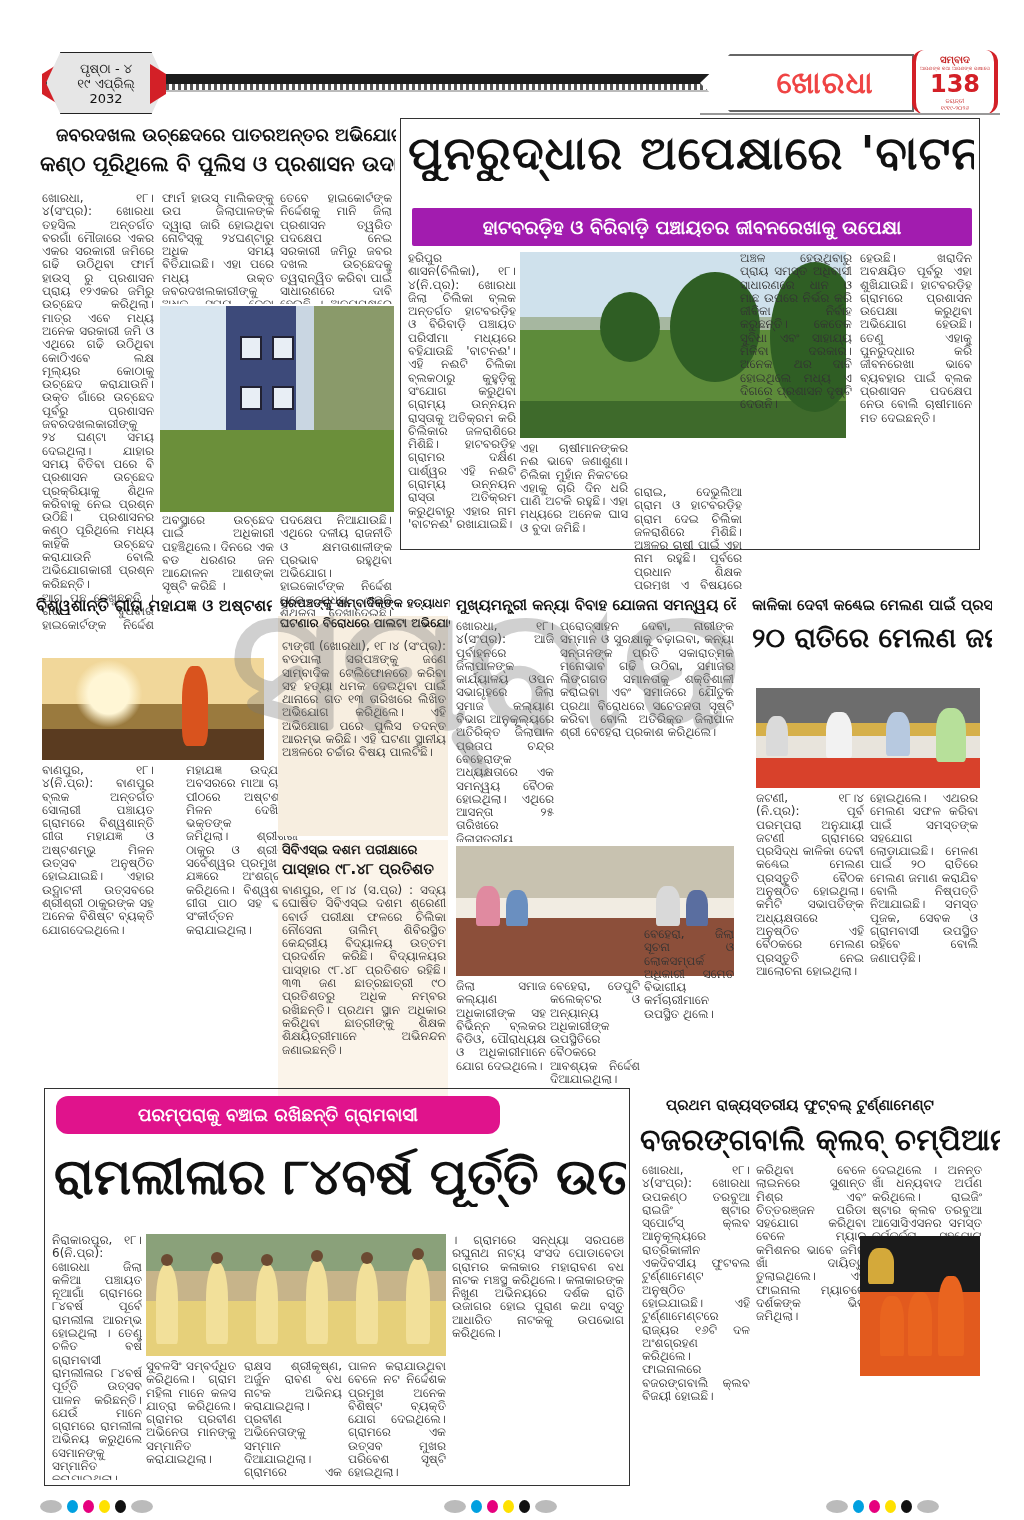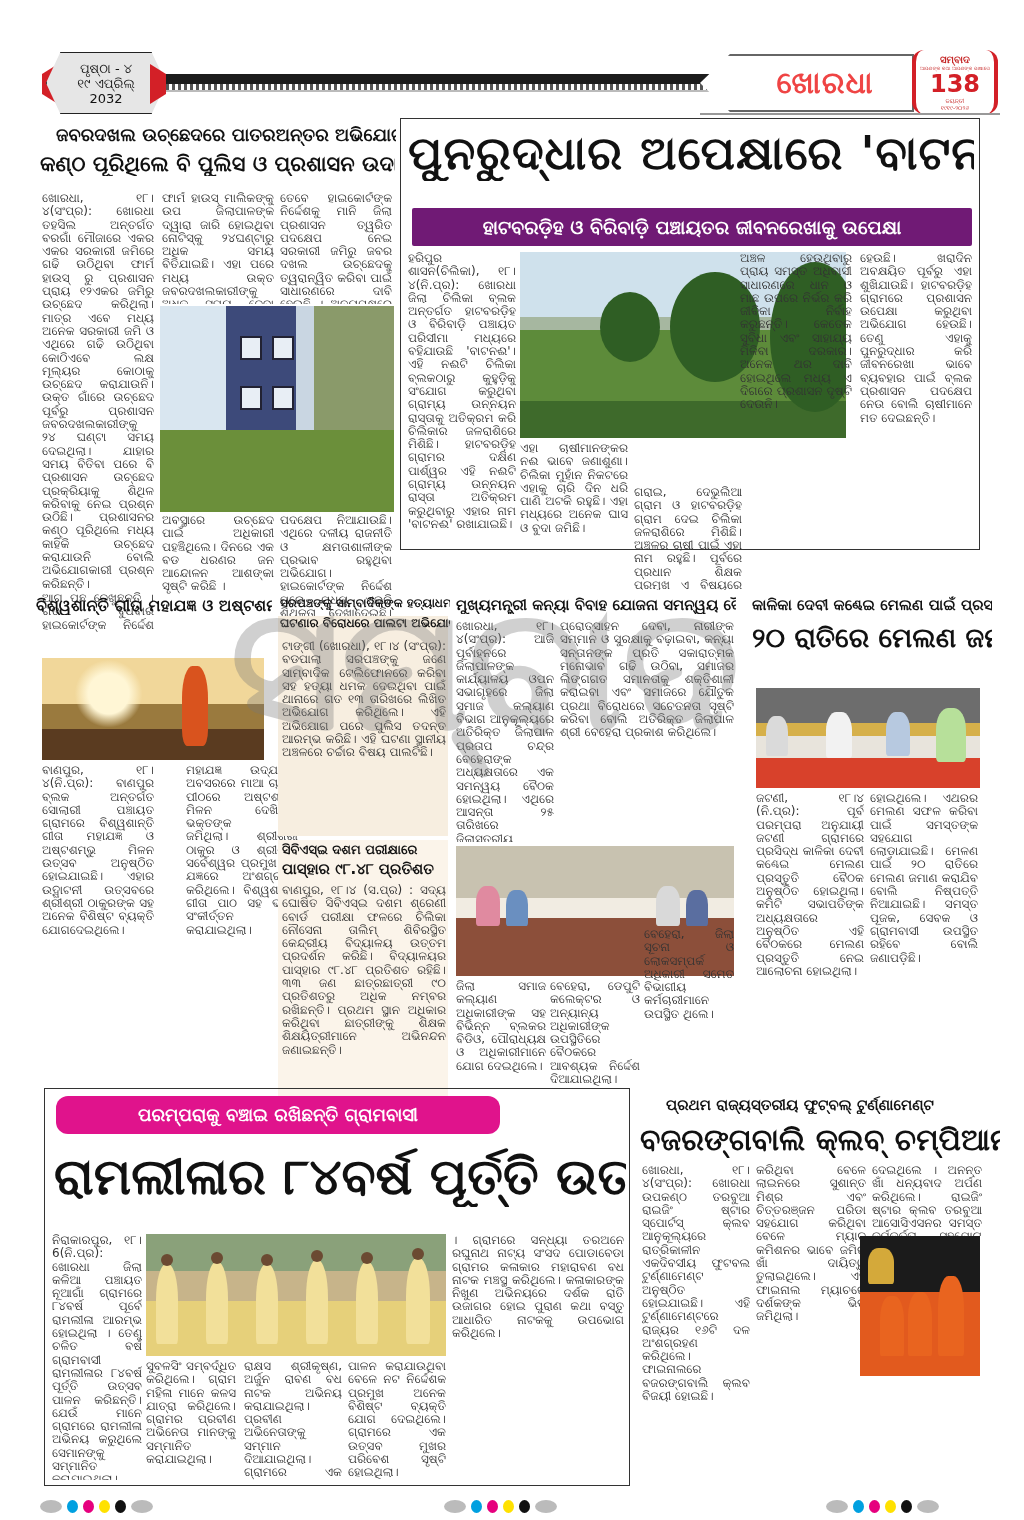--- a/index.html
+++ b/index.html
@@ -154,21 +154,21 @@
   <div class="win" style="left:112px;top:30px;width:22px;height:24px;"></div>
   <div class="win" style="left:80px;top:80px;width:22px;height:24px;"></div>
   <div class="win" style="left:112px;top:80px;width:22px;height:24px;"></div>
 </div>
 <div class="body-col" style="left:280px;top:514px;width:112px;height:118px;">ପଦକ୍ଷେପ ନିଆଯାଉଛି। ଏଥିରେ ଦଳୀୟ ରାଜନୀତି ଓ କ୍ଷମତାଶାଳୀଙ୍କ ପ୍ରଭାବ ରହୁଥିବା ଅଭିଯୋଗ। ହାଇକୋର୍ଟଙ୍କ ନିର୍ଦ୍ଦେଶ ପରେ ମଧ୍ୟ ଏଭଳି ଶିଥିଳତା ଦେଖାଦେଇଛି। ଆବଶ୍ୟକ ଉଚ୍ଛେଦ ପାଇଁ ପୋଲିସ ସହଯୋଗ ଅଭାବ ରହିଥିବା କହିଛନ୍ତି।</div>
 <div class="body-col" style="left:42px;top:592px;width:112px;height:40px;">ଆଗ ପଛ ଦେଖୁଛନ୍ତି । ଗତ ବୁଧବାର ହାଇକୋର୍ଟଙ୍କ ନିର୍ଦ୍ଦେଶ ଅନୁସାରେ ଜମିରେ ଗଢି ଉଠିଥିବା ଉଚ୍ଚ ଅଟ୍ଟାଳିକା ଓ ବିଶାଳ ପ୍ରାଚୀର ନିର୍ମାଣ କରିଥିବା</div>
 <div class="body-col" style="left:162px;top:514px;width:112px;height:118px;">ଅବସ୍ଥାରେ ଉଚ୍ଛେଦ ପାଇଁ ଅଧିକାରୀ ପହଞ୍ଚିଥିଲେ। ଦିନରେ ଏକ ବଡ ଧରଣର ଜନ ଆନ୍ଦୋଳନ ଆଶଙ୍କା ସୃଷ୍ଟି କରିଛି ।</div>
 
 <div class="boxed" style="left:400px;top:118px;width:580px;height:432px;"></div>
 <div class="abs headline" style="left:408px;top:126px;width:566px;font-size:46px;letter-spacing:1px;">ପୁନରୁଦ୍ଧାର ଅପେକ୍ଷାରେ 'ବାଟନଈ'</div>
-<div class="pill-banner" style="left:412px;top:208px;width:560px;height:38px;background:#701a75;border-radius:2px;font-size:19px;">
+<div class="pill-banner" style="left:412px;top:208px;width:560px;height:38px;background:#a21caf;border-radius:2px;font-size:19px;">
   <span>ହାଟବରଡ଼ିହ ଓ ବିରିବାଡ଼ି ପଞ୍ଚାୟତର ଜୀବନରେଖାକୁ ଉପେକ୍ଷା</span>
 </div>
 <div class="body-col" style="left:408px;top:252px;width:108px;height:294px;">ହରିପୁର ଶାସନ(ଚିଲିକା), ୧୮।୪(ନି.ପ୍ର): ଖୋରଧା ଜିଲା ଚିଲିକା ବ୍ଲକ ଅନ୍ତର୍ଗତ ହାଟବରଡ଼ିହ ଓ ବିରିବାଡ଼ି ପଞ୍ଚାୟତ ପରିସୀମା ମଧ୍ୟରେ ବହିଯାଉଛି 'ବାଟନଈ'। ଏହି ନଈଟି ଚିଲିକା ବ୍ଲକଠାରୁ କୁହୁଡ଼ିକୁ ସଂଯୋଗ କରୁଥିବା ଗ୍ରାମ୍ୟ ଉନ୍ନୟନ ରାସ୍ତାକୁ ଅତିକ୍ରମ କରି ଚିଲିକାର ଜଳରାଶିରେ ମିଶିଛି। ହାଟବରଡ଼ିହ ଗ୍ରାମର ଦକ୍ଷିଣ ପାର୍ଶ୍ୱର ଏହି ନଈଟି ଗ୍ରାମ୍ୟ ଉନ୍ନୟନ ରାସ୍ତା ଅତିକ୍ରମ କରୁଥିବାରୁ ଏହାର ନାମ 'ବାଟନଈ' ରଖାଯାଇଛି।</div>
 <div class="photo ph-river" style="left:520px;top:252px;width:326px;height:186px;">
   <div class="tree" style="left:80px;top:40px;width:60px;height:70px;"></div>
   <div class="tree" style="left:150px;top:20px;width:90px;height:110px;"></div>
   <div class="tree" style="left:250px;top:10px;width:90px;height:150px;"></div>
 </div>
 <div class="body-col" style="left:520px;top:442px;width:108px;height:104px;">ଏହା ଚାଷୀମାନଙ୍କର ନଈ ଭାବେ ଜଣାଶୁଣା। ଚିଲିକା ମୁହାଁନ ନିକଟରେ ଏହାକୁ ଚାରି ଦିନ ଧରି ପାଣି ଅଟକି ରହୁଛି। ଏହା ମଧ୍ୟରେ ଅନେକ ଘାସ ଓ ବୁଦା ଜମିଛି।</div>
 <div class="body-col" style="left:634px;top:442px;width:108px;height:104px;margin-top:44px;">ଗରାଇ, ଦେଭୁଲିଆ ଗ୍ରାମ ଓ ହାଟବରଡ଼ିହ ଗ୍ରାମ ଦେଇ ଚିଲିକା ଜଳରାଶିରେ ମିଶିଛି। ଅଞ୍ଚଳର ଚାଷୀ ପାଇଁ ଏହା ନାମ ରହୁଛି। ପୂର୍ବରେ ପ୍ରଧାନ ଶିକ୍ଷକ ପ୍ରମୁଖ ଏ ବିଷୟରେ ଦାବି ଜଣାଇଛନ୍ତି।</div>
@@ -232,21 +232,21 @@
   <div class="person" style="left:160px;top:26px;width:22px;height:84px;"></div>
   <div class="head" style="left:165px;top:16px;width:12px;height:12px;"></div>
   <div class="person" style="left:210px;top:28px;width:22px;height:82px;"></div>
   <div class="head" style="left:215px;top:18px;width:12px;height:12px;"></div>
   <div class="person" style="left:260px;top:24px;width:24px;height:86px;"></div>
   <div class="head" style="left:266px;top:14px;width:12px;height:12px;"></div>
 </div>
 <div class="body-col" style="left:146px;top:1360px;width:90px;height:120px;">ସୁବଳସିଂ ସମ୍ବର୍ଦ୍ଧିତ କରିଥିଲେ। ଗ୍ରାମ ମହିଳା ମାନେ କଳସ ଯାତ୍ରା କରିଥିଲେ। ଗ୍ରାମର ପ୍ରବୀଣ ଅଭିନେତା ମାନଙ୍କୁ ସମ୍ମାନିତ କରାଯାଇଥିଲା।</div>
 <div class="body-col" style="left:244px;top:1360px;width:98px;height:120px;">ରାକ୍ଷସ ଶ୍ରୀକୃଷ୍ଣ, ଅର୍ଜୁନ ରାବଣ ବଧ ନାଟକ ଅଭିନୟ କରାଯାଇଥିଲା। ପ୍ରବୀଣ ଅଭିନେତାଙ୍କୁ ସମ୍ମାନ ଦିଆଯାଇଥିଲା। ଗ୍ରାମରେ ଏକ ଉତ୍ସବ ମୁଖର ପରିବେଶ ସୃଷ୍ଟି ହୋଇଥିଲା।</div>
 <div class="body-col" style="left:348px;top:1360px;width:98px;height:120px;">ପାଳନ କରାଯାଉଥିବା ବେଳେ ନଟ ନିର୍ଦ୍ଦେଶକ ପ୍ରମୁଖ ଅନେକ ବିଶିଷ୍ଟ ବ୍ୟକ୍ତି ଯୋଗ ଦେଇଥିଲେ। ଗ୍ରାମରେ ଏକ ଉତ୍ସବ ମୁଖର ପରିବେଶ ସୃଷ୍ଟି ହୋଇଥିଲା।</div>
-<div class="body-col" style="left:452px;top:1234px;width:172px;height:246px;">। ଗ୍ରାମରେ ସନ୍ଧ୍ୟା ତରଅନେ ରଘୁନାଥ ନାଟ୍ୟ ସଂସଦ ପୋଡାବେଡା ଗ୍ରାମର କଳାକାର ମହାରାବଣ ବଧ ନାଟକ ମଞ୍ଚସ୍ଥ କରିଥିଲେ। କଳାକାରଙ୍କ ନିଖୁଣ ଅଭିନୟରେ ଦର୍ଶକ ରାତି ଉଜାଗର ହୋଇ ପୁରାଣ କଥା ବସ୍ତୁ ଆଧାରିତ ନାଟକକୁ ଉପଭୋଗ କରିଥିଲେ।</div>
+<div class="body-col" style="left:452px;top:1234px;width:172px;height:246px;">। ଗ୍ରାମରେ ସନ୍ଧ୍ୟା ସରପଞେ ରଘୁନାଥ ନାଟ୍ୟ ସଂସଦ ପୋଡାବେଡା ଗ୍ରାମର କଳାକାର ମହାରାବଣ ବଧ ନାଟକ ମଞ୍ଚସ୍ଥ କରିଥିଲେ। କଳାକାରଙ୍କ ନିଖୁଣ ଅଭିନୟରେ ଦର୍ଶକ ରାତି ଉଜାଗର ହୋଇ ପୁରାଣ କଥା ବସ୍ତୁ ଆଧାରିତ ନାଟକକୁ ଉପଭୋଗ କରିଥିଲେ।</div>
 
 <div class="abs headline" style="left:666px;top:1096px;width:320px;font-size:15px;">ପ୍ରଥମ ରାଜ୍ୟସ୍ତରୀୟ ଫୁଟ୍‌ବଲ୍ ଟୁର୍ଣ୍ଣାମେଣ୍ଟ</div>
 <div class="abs headline" style="left:640px;top:1122px;width:360px;font-size:30px;">ବଜରଙ୍ଗବାଲି କ୍ଲବ୍ ଚମ୍ପିଆନ</div>
 <div class="body-col" style="left:642px;top:1164px;width:108px;height:318px;">ଖୋରଧା, ୧୮।୪(ସଂପ୍ର): ଖୋରଧା ଉପକଣ୍ଠ ତରବୁଆ ରାଇଜିଂ ଷ୍ଟାର ସ୍ପୋର୍ଟସ୍ କ୍ଲବ ଆନୁକୂଲ୍ୟରେ ରାତ୍ରିକାଳୀନ ଏକଦିବସୀୟ ଫୁଟବଲ ଟୁର୍ଣ୍ଣାମେଣ୍ଟ ଅନୁଷ୍ଠିତ ହୋଇଯାଇଛି। ଏହି ଟୁର୍ଣ୍ଣାମେଣ୍ଟରେ ରାଜ୍ୟର ୧୬ଟି ଦଳ ଅଂଶଗ୍ରହଣ କରିଥିଲେ। ଫାଇନାଲରେ ବଜରଙ୍ଗବାଲି କ୍ଲବ ବିଜୟୀ ହୋଇଛି।</div>
 <div class="body-col" style="left:756px;top:1164px;width:110px;height:318px;">କରିଥିବା ବେଳେ ଲାଇନରେ ସୁଶାନ୍ତ ମିଶ୍ର ଏବଂ ଚିତ୍ତରଞ୍ଜନ ପରିଡା ସହଯୋଗ କରିଥିବା ବେଳେ ମ୍ୟାଚ କମିଶନର ଭାବେ ଜମିର ଖାଁ ଦାୟିତ୍ୱ ତୁଲାଇଥିଲେ। ଏହି ଫାଇନାଲ ମ୍ୟାଚରେ ଦର୍ଶକଙ୍କ ଭିଡ଼ ଜମିଥିଲା।</div>
 <div class="body-col" style="left:872px;top:1164px;width:110px;height:72px;">ଦେଇଥିଲେ । ଅନନ୍ତ ଖାଁ ଧନ୍ୟବାଦ ଅର୍ପଣ କରିଥିଲେ। ରାଇଜିଂ ଷ୍ଟାର କ୍ଲବ ତରବୁଆ ଆସୋସିଏସନର ସମସ୍ତ କର୍ମକର୍ତ୍ତା ସହଯୋଗ କରିଥିଲେ। ମୁଖ୍ୟ ଅତିଥି ଏବଂ ସମ୍ମାନିତ ଅତିଥିଙ୍କ ହାତରୁ ବିଜେତା ଦଳ ପୁରସ୍କାର ଗ୍ରହଣ କରିଥିଲେ।</div>
 <div class="photo ph-foot" style="left:860px;top:1236px;width:120px;height:140px;">
   <div class="trophy" style="left:8px;top:12px;width:26px;height:36px;"></div>
   <div class="player" style="left:20px;top:60px;width:24px;height:60px;"></div>
   <div class="player" style="left:48px;top:56px;width:24px;height:64px;"></div>

